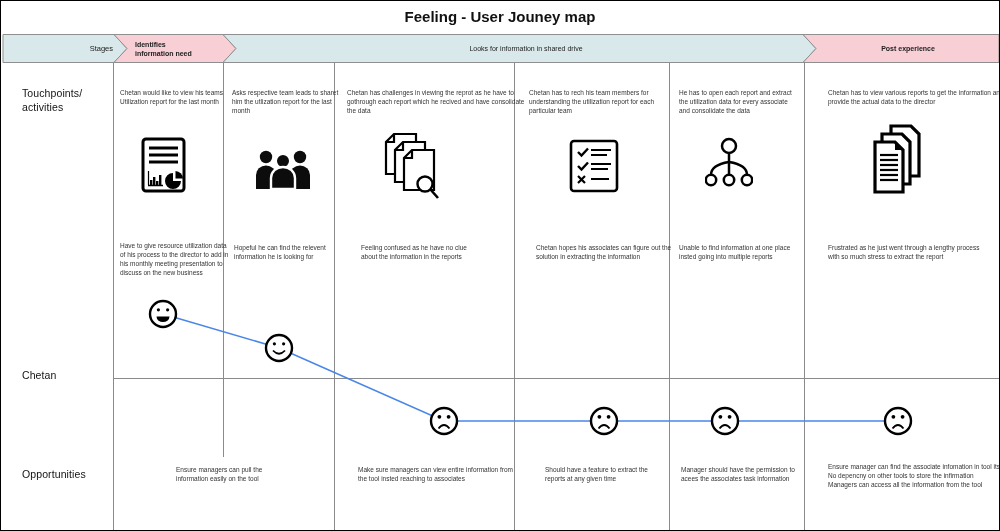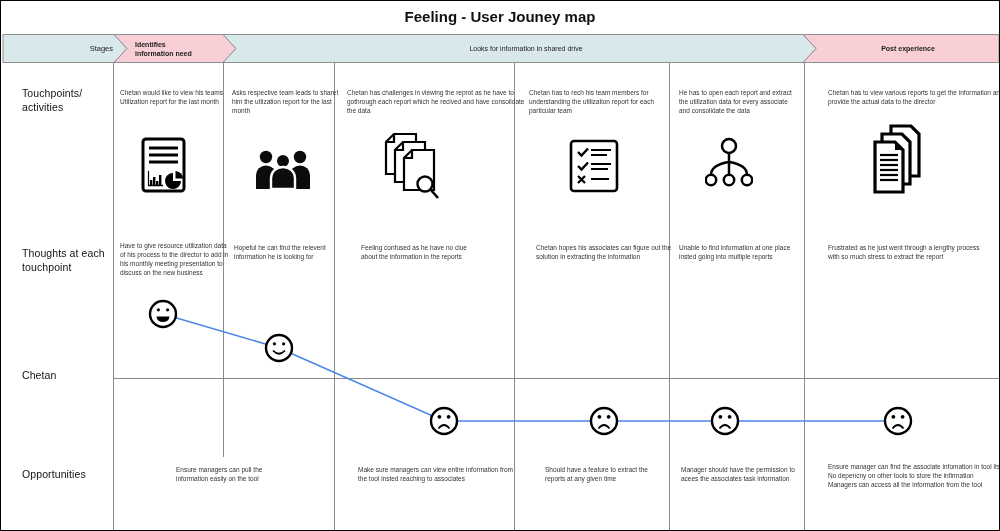--- a/index.html
+++ b/index.html
@@ -52,22 +52,20 @@
   <div class="vline" style="left:112px;top:62px;height:467px"></div>
   <div class="vline" style="left:222px;top:62px;height:394px"></div>
   <div class="vline" style="left:333px;top:62px;height:467px"></div>
   <div class="vline" style="left:513px;top:62px;height:467px"></div>
   <div class="vline" style="left:668px;top:62px;height:467px"></div>
   <div class="vline" style="left:803px;top:62px;height:467px"></div>
   <div class="hline" style="left:112px;top:377px;width:886px"></div>
 
   <div class="row-label" style="top:85px">Touchpoints/
 activities</div>
-  <div class="row-label" style="top:245px">Thoughts at each
-touchpoint</div>
   <div class="row-label" style="top:367px">Chetan</div>
   <div class="row-label" style="top:466px">Opportunities</div>
 
   <div class="cell-text" style="left:119px;top:87px">Chetan would like to view his teams
 Utilization report for the last month</div>
   <div class="cell-text" style="left:231px;top:87px">Asks respective team leads to sharet
 him the utlization report for the last
 month</div>
   <div class="cell-text" style="left:346px;top:87px">Chetan has challenges in viewing the reprot as he have to
 gothrough each report which he recived and have consolidate

